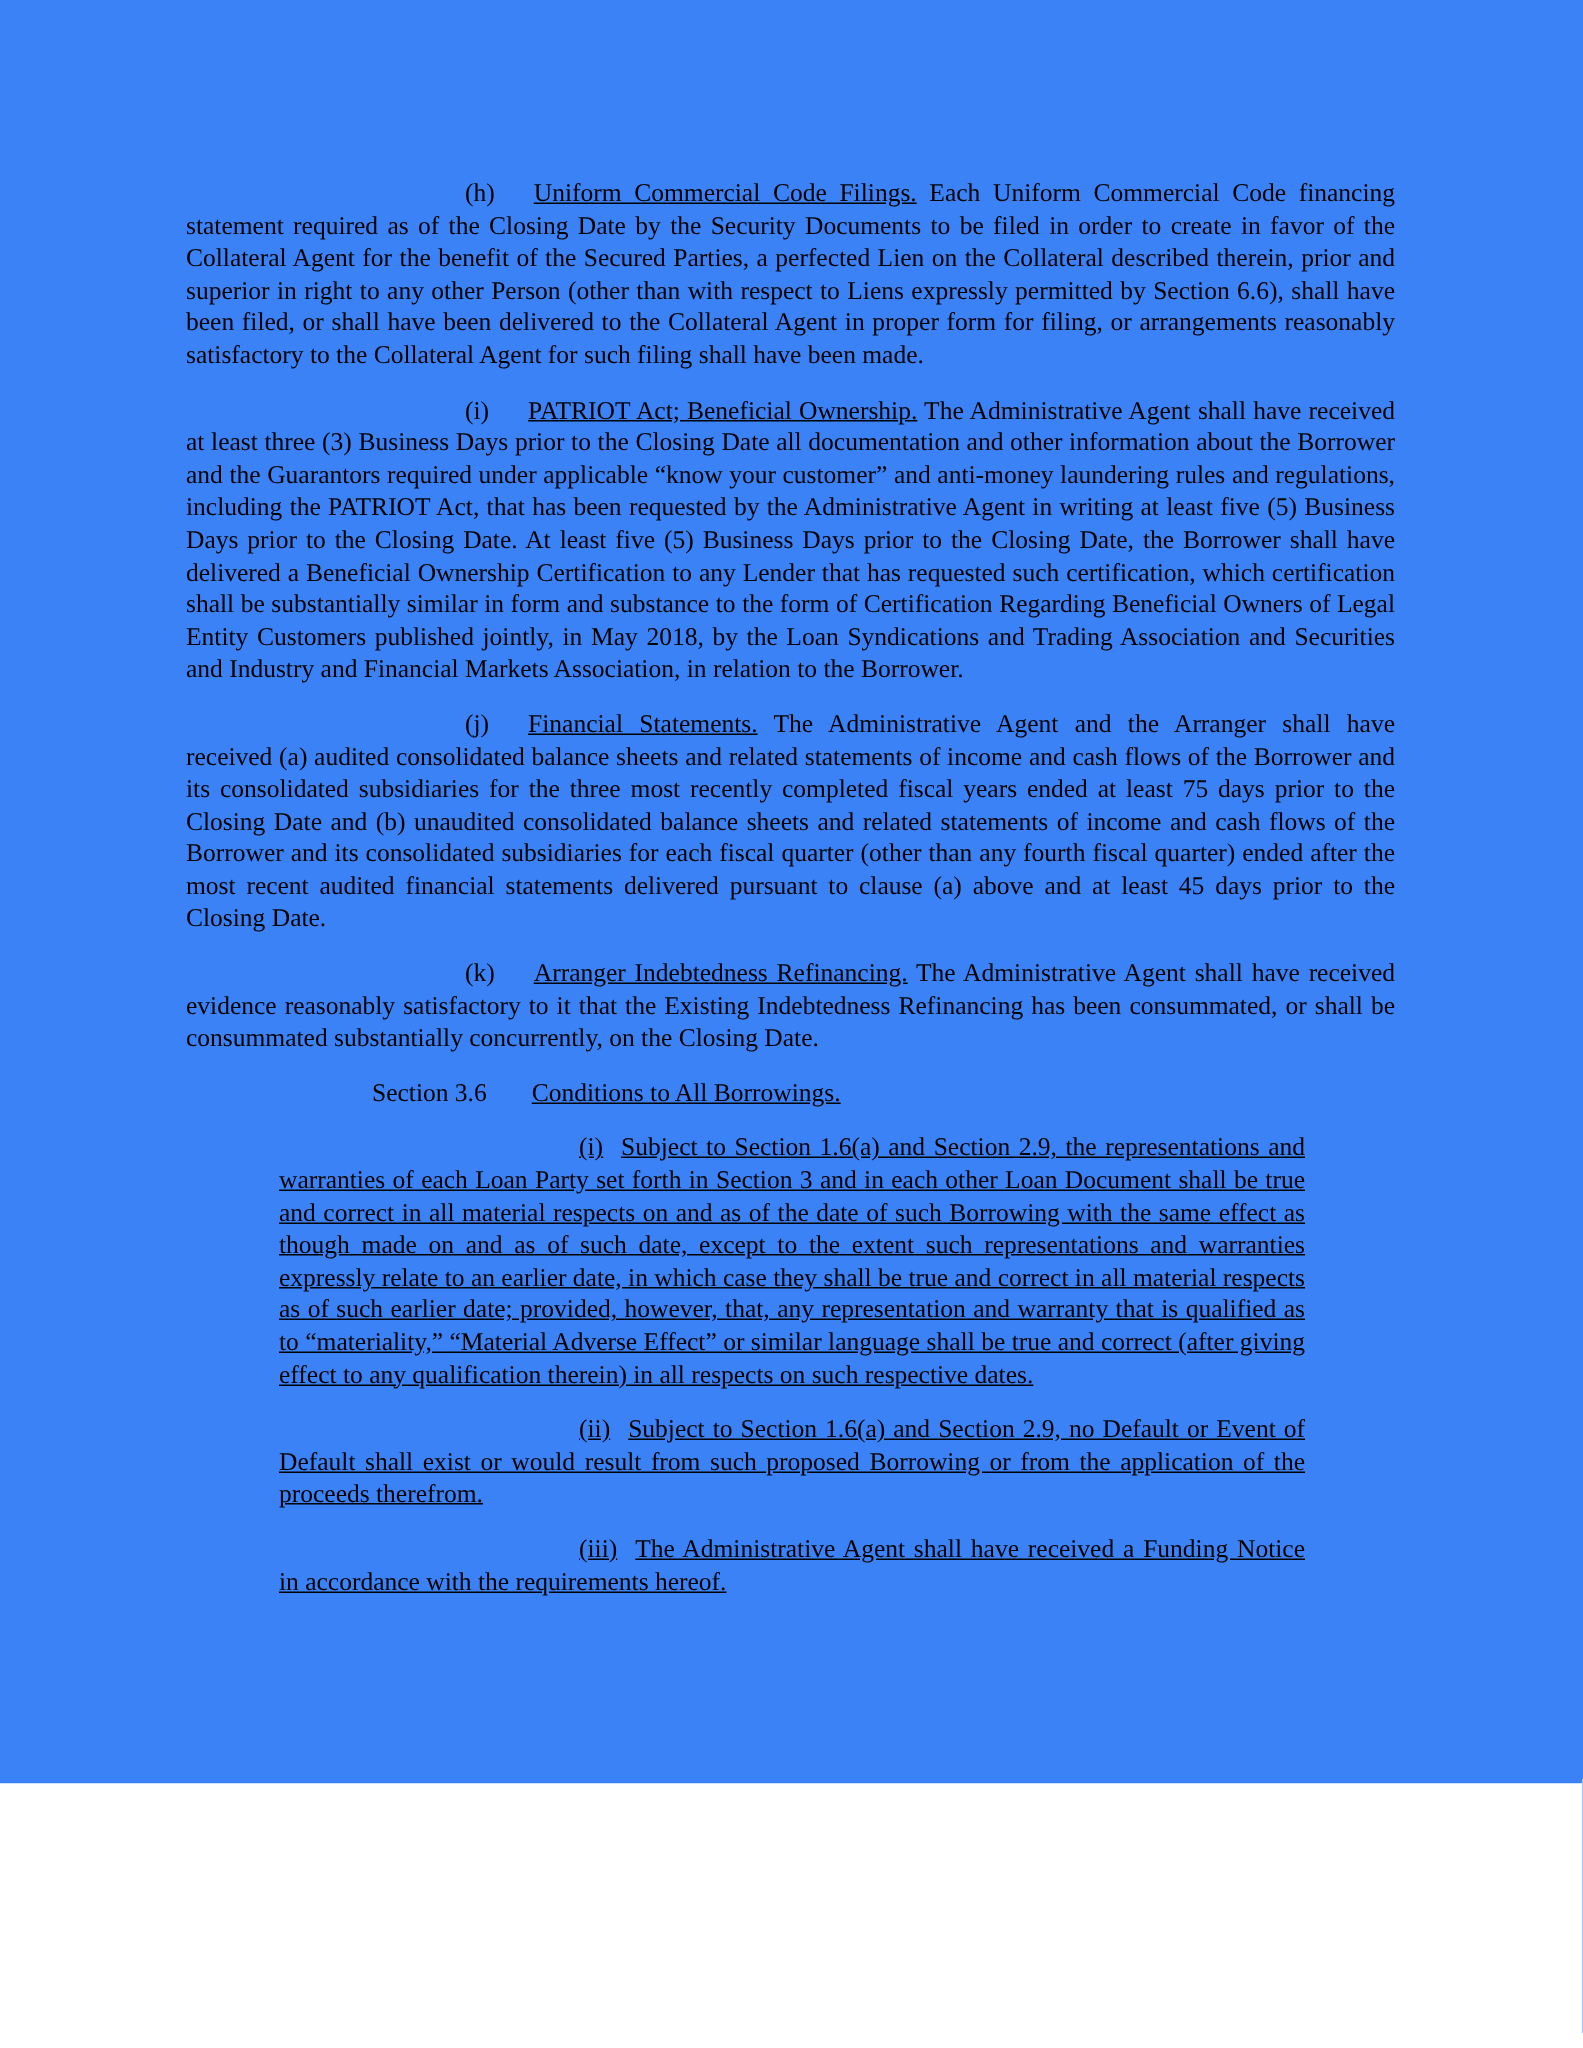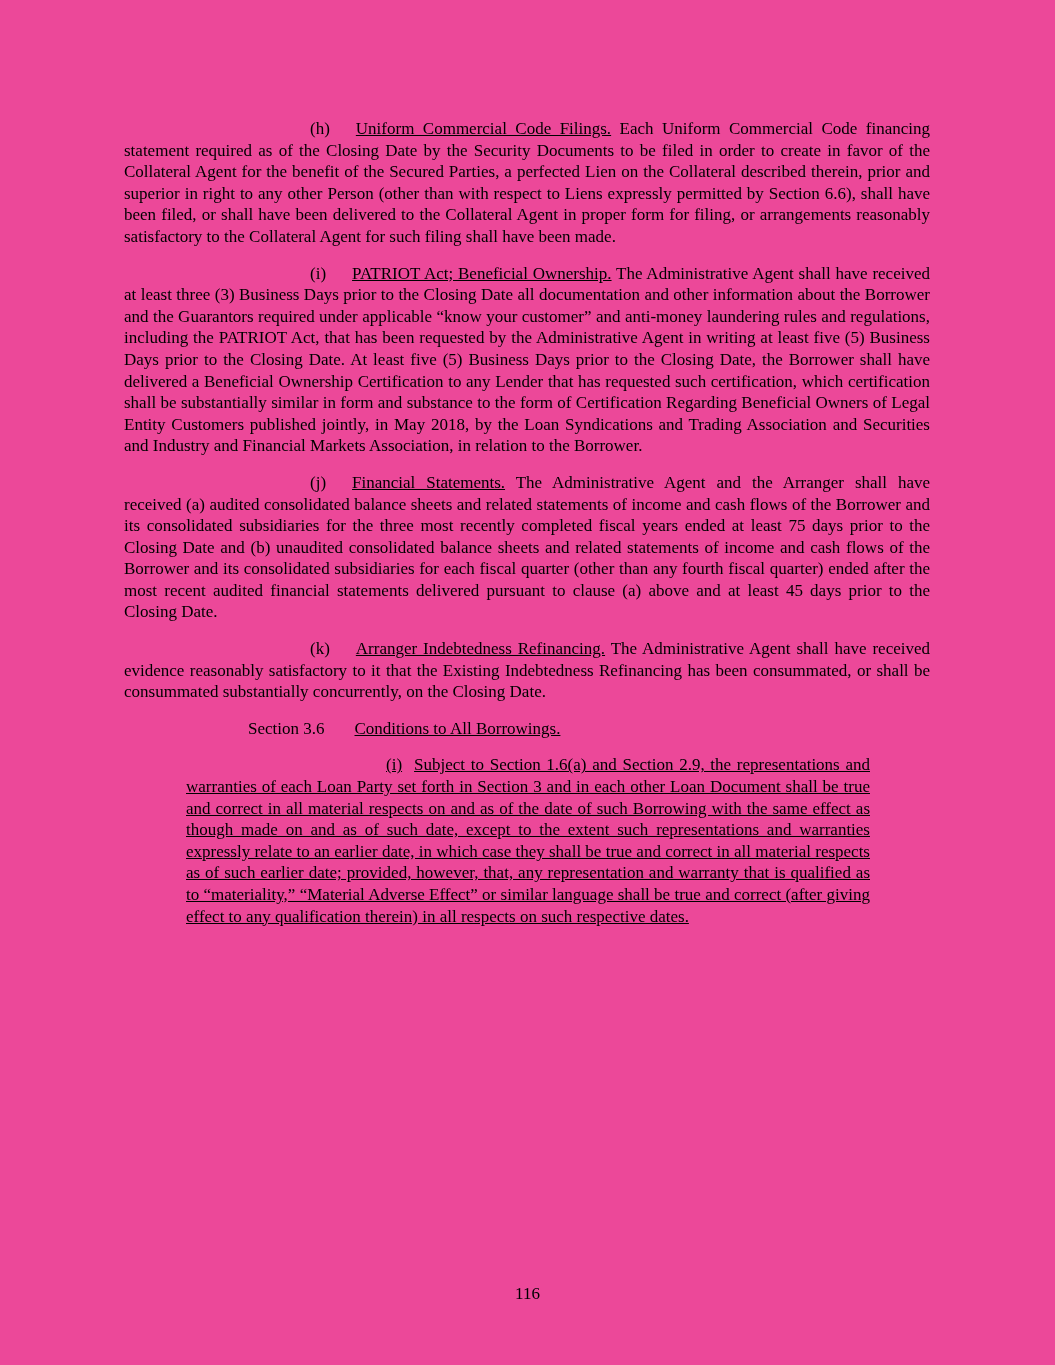--- a/index.html
+++ b/index.html
@@ -3,22 +3,22 @@
 <meta charset="utf-8">
 <style>
   html, body {
     margin: 0;
     padding: 0;
     background: #ffffff;
   }
   .page {
     position: relative;
     width: 1055px;
-    height: 1365px;
-    background: #ec4899;
+    height: 1189px;
+    background: #3b82f6;
     font-family: "Liberation Serif", serif;
     font-size: 17px;
     line-height: 21.6px;
     color: #000000;
     overflow: hidden;
   }
   .content {
     position: absolute;
     left: 124px;
     top: 118px;
@@ -66,18 +66,20 @@
 
     <p class="para"><span>(j)</span><span class="tab"></span><span class="underline">Financial Statements.</span> <span>The Administrative Agent and the Arranger shall have received (a) audited consolidated balance sheets and related statements of income and cash flows of the Borrower and its consolidated subsidiaries for the three most recently completed fiscal years ended at least 75 days prior to the Closing Date and (b) unaudited consolidated balance sheets and related statements of income and cash flows of the Borrower and its consolidated subsidiaries for each fiscal quarter (other than any fourth fiscal quarter) ended after the most recent audited financial statements delivered pursuant to clause (a) above and at least 45 days prior to the Closing Date.</span></p>
 
     <p class="para"><span>(k)</span><span class="tab"></span><span class="underline">Arranger Indebtedness Refinancing.</span> <span>The Administrative Agent shall have received evidence reasonably satisfactory to it that the Existing Indebtedness Refinancing has been consummated, or shall be consummated substantially concurrently, on the Closing Date.</span></p>
 
     <p class="section-line"><span>Section 3.6</span><span class="tab2"></span><span class="underline">Conditions to All Borrowings.</span></p>
 
 
     <p class="sub"><span>(i)</span><span class="tab3"></span><span>Subject to Section 1.6(a) and Section 2.9, the representations and warranties of each Loan Party set forth in Section 3 and in each other Loan Document shall be true and correct in all material respects on and as of the date of such Borrowing with the same effect as though made on and as of such date, except to the extent such representations and warranties expressly relate to an earlier date, in which case they shall be true and correct in all material respects as of such earlier date; provided, however, that, any representation and warranty that is qualified as to “materiality,” “Material Adverse Effect” or similar language shall be true and correct (after giving effect to any qualification therein) in all respects on such respective dates.</span></p>
 
+    <p class="sub"><span>(ii)</span><span class="tab3"></span><span>Subject to Section 1.6(a) and Section 2.9, no Default or Event of Default shall exist or would result from such proposed Borrowing or from the application of the proceeds therefrom.</span></p>
 
+    <p class="sub"><span>(iii)</span><span class="tab3"></span><span>The Administrative Agent shall have received a Funding Notice in accordance with the requirements hereof.</span></p>
 
   </div>
 
   <div class="page-number">116</div>
 </div>
 
 </body></html>

